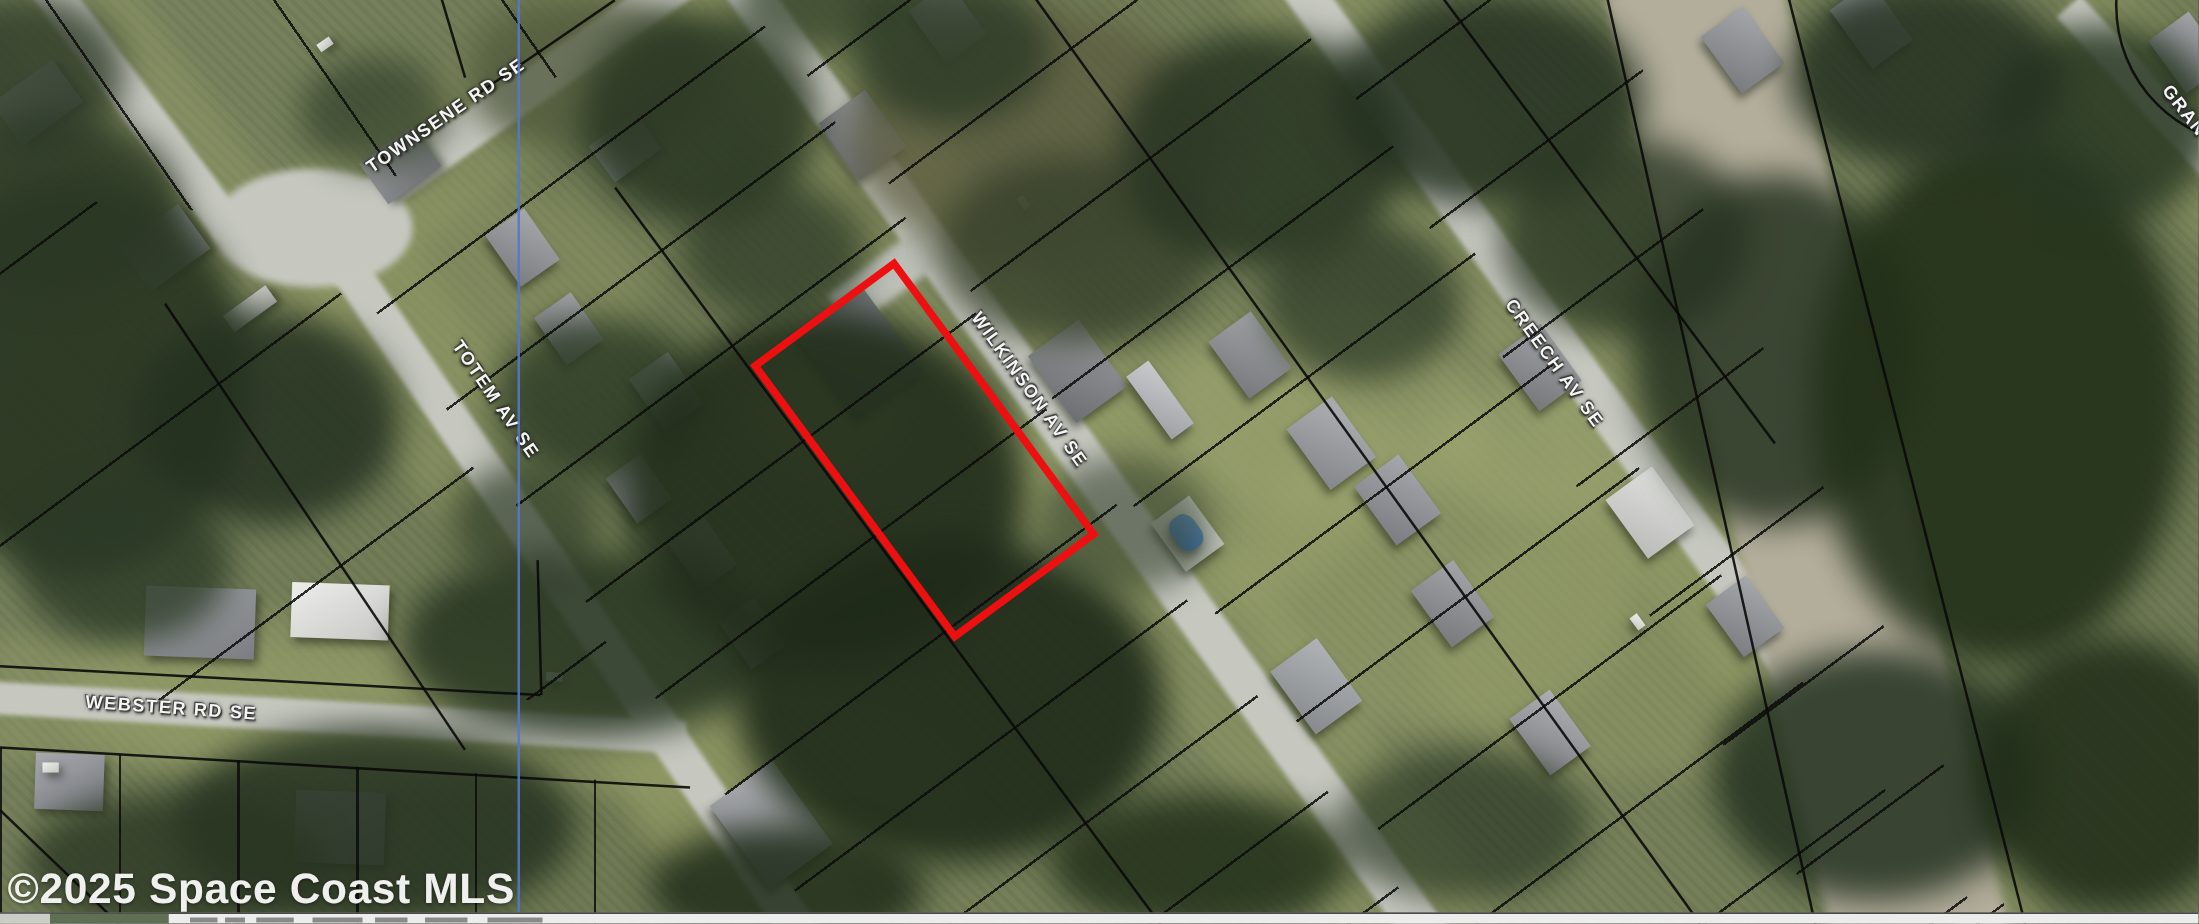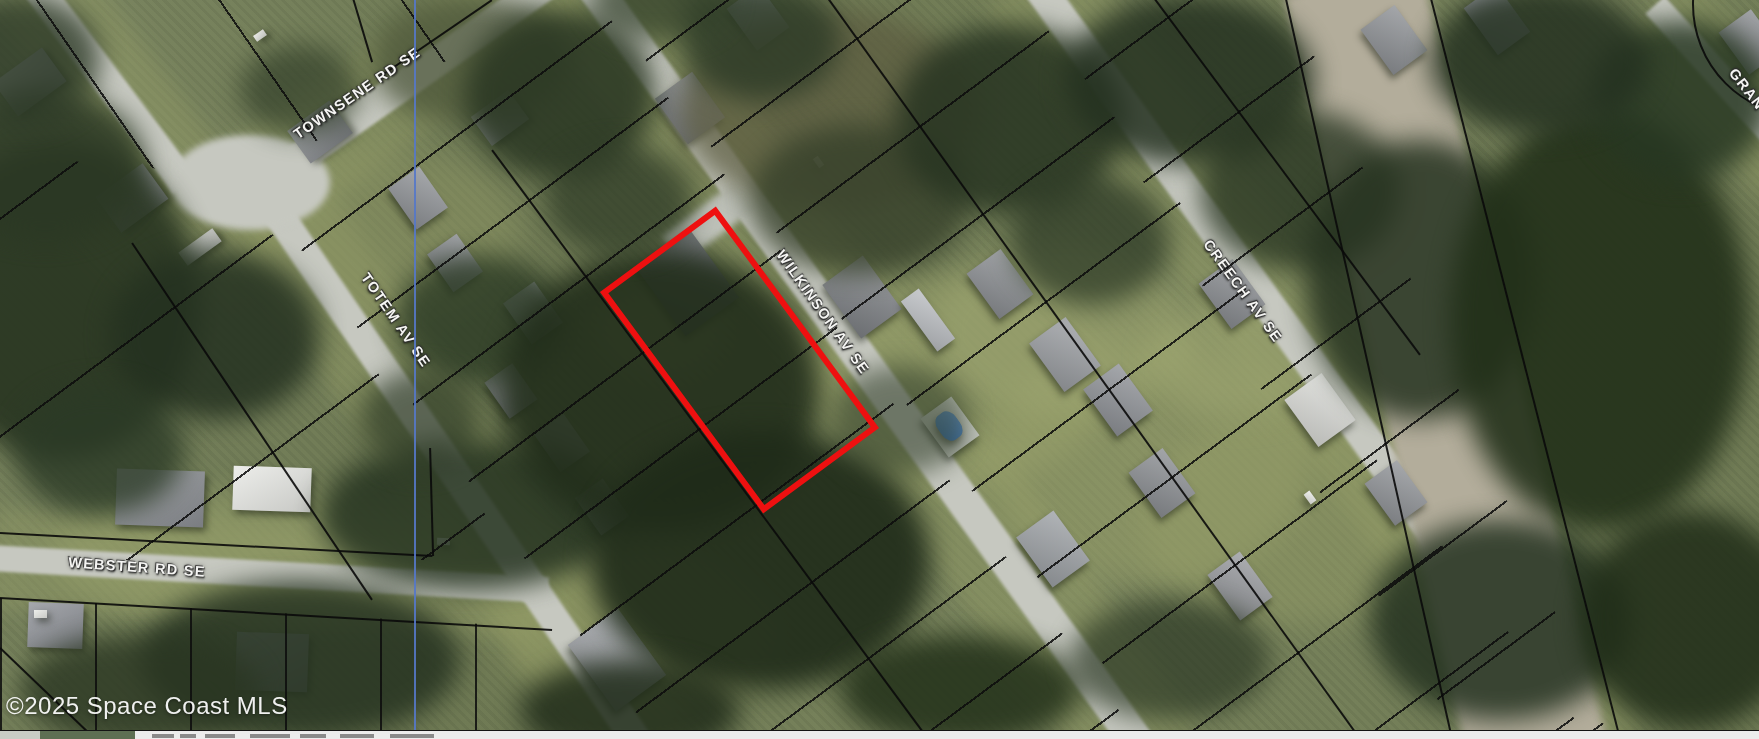--- a/index.html
+++ b/index.html
@@ -13,21 +13,21 @@
     background:
       repeating-linear-gradient(45deg, rgba(0,0,0,.05) 0 3px, transparent 3px 7px),
       linear-gradient(115deg,#7a8560 0%,#6e7953 35%,#79845d 65%,#6f7a54 100%);
   }
   .lbl{
     color:#f5f5f3;font-weight:bold;font-size:14.5px;letter-spacing:1.3px;white-space:nowrap;
     text-shadow:-1px -1px 1px rgba(45,45,45,.95), 1px 1px 1px rgba(45,45,45,.95),
                  0 0 4px rgba(0,0,0,.55), 1px 2px 2px rgba(0,0,0,.45);
   }
   #watermark{
-    left:6px;top:692px;font-size:24px;font-weight:400;letter-spacing:.5px;
+    left:6px;top:692px;font-size:34px;font-weight:700;letter-spacing:.5px;
     color:rgba(255,255,255,.93);text-shadow:0 1px 3px rgba(0,0,0,.45);
   }
   #highlight{border-style:solid;background:transparent;}
   #blueline{top:0;width:2.2px;height:730px;opacity:.9;}
   #bottom-strip{left:0;top:730px;width:1759px;height:9px;background:#ececec;border-top:1.6px solid #141414;}
   #arc-line{left:1692px;top:-108px;width:225px;height:225px;border:2.5px solid rgba(10,10,10,.9);border-radius:50%;}
 </style>
 </head>
 <body>
 

